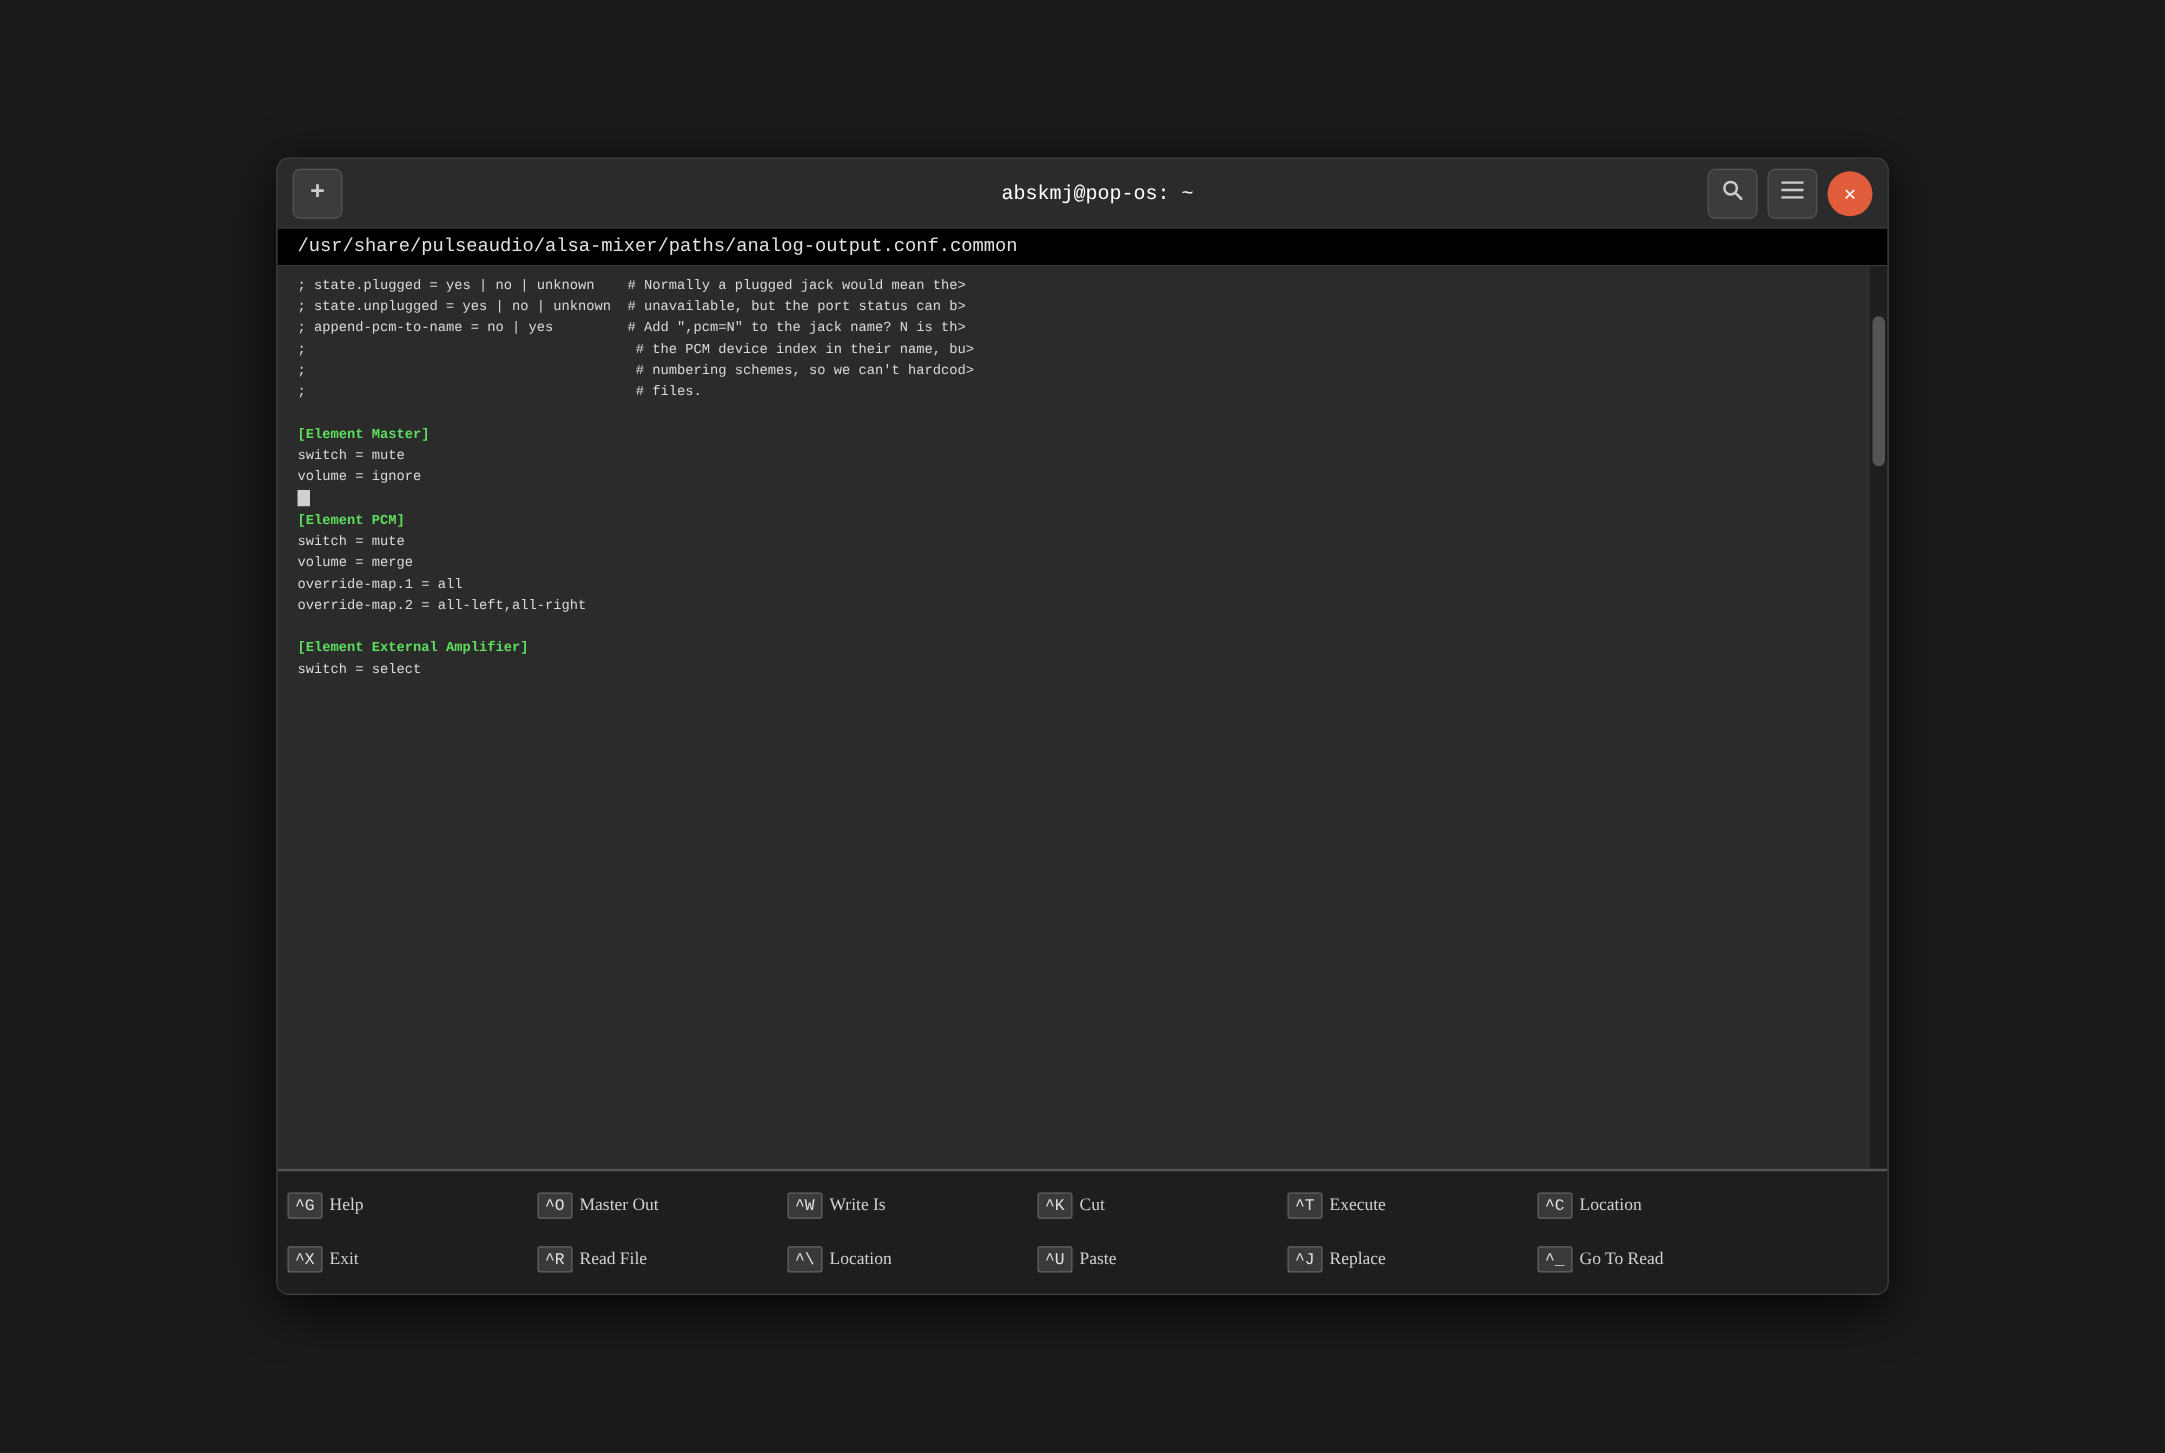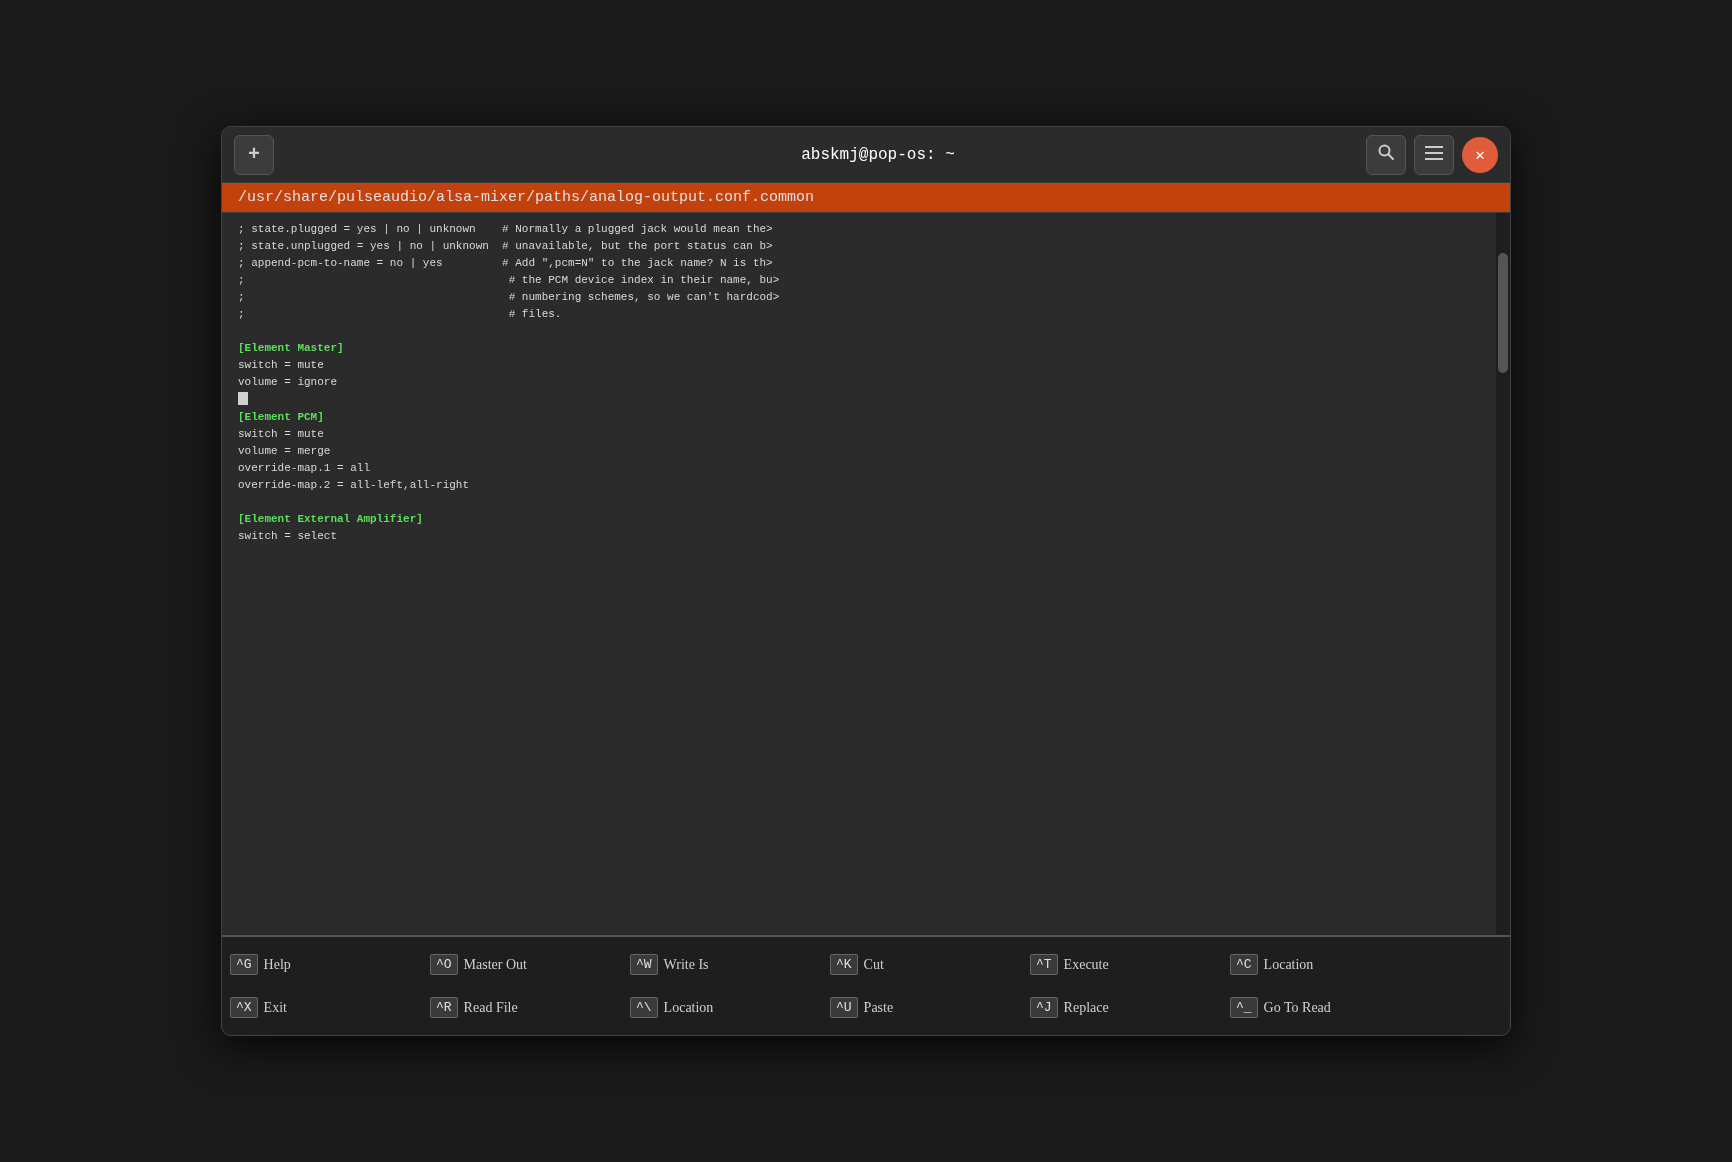--- a/index.html
+++ b/index.html
@@ -87,21 +87,21 @@
       border-radius: 50%;
       display: flex;
       align-items: center;
       justify-content: center;
       cursor: pointer;
       color: white;
       font-size: 16px;
       font-weight: bold;
     }
     .path-bar {
-      background: #c2410c;
+      background: #000000;
       color: #e0e0e0;
       font-size: 15px;
       font-family: 'Courier New', monospace;
       padding: 6px 16px;
       border-bottom: 1px solid #3a3a3a;
       flex-shrink: 0;
     }
     .editor-area {
       flex: 1;
       display: flex;

